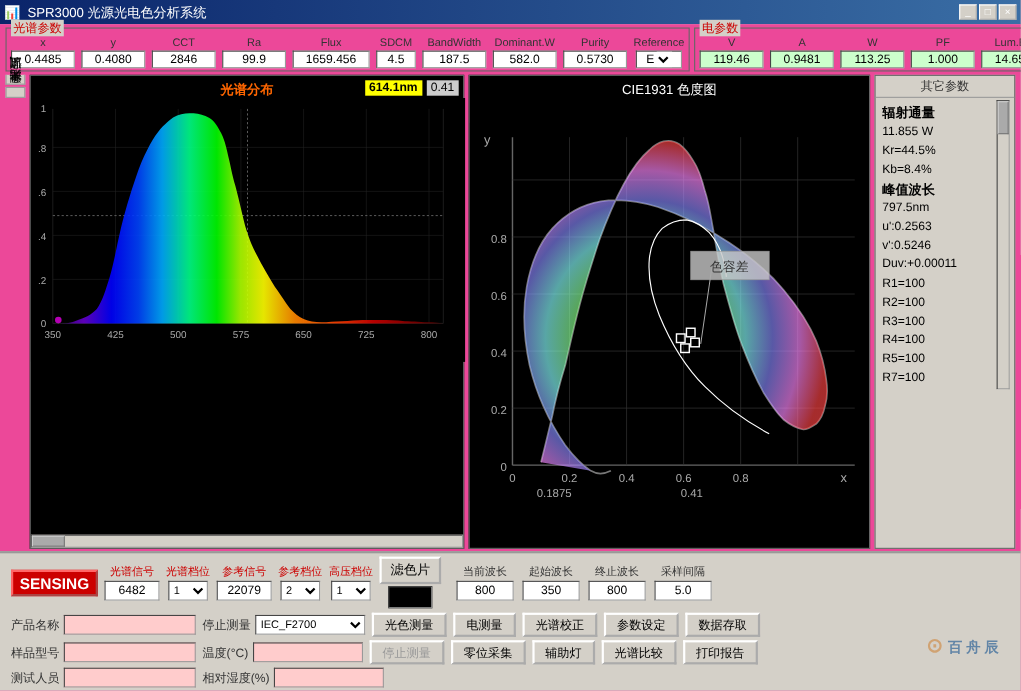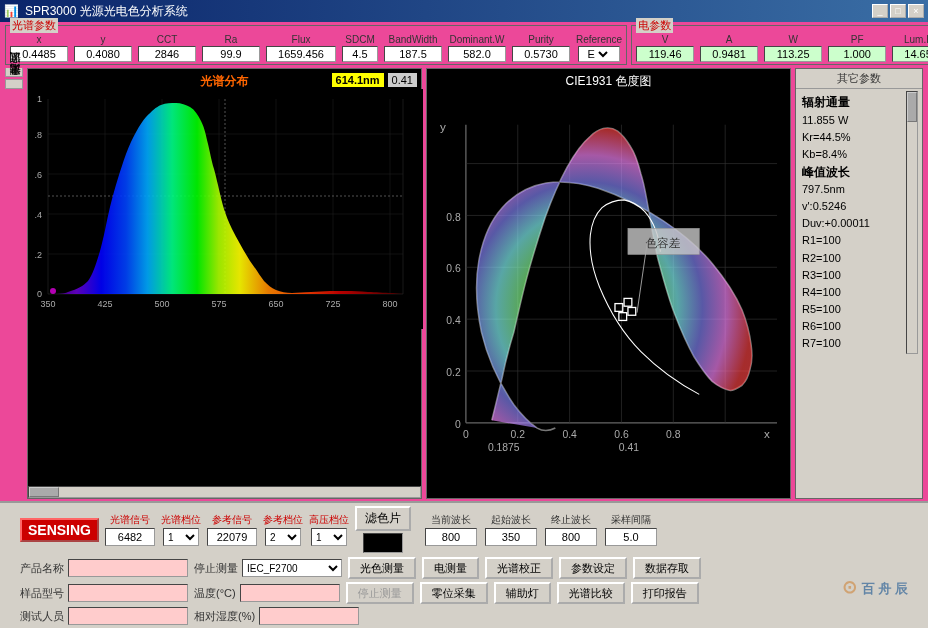--- a/index.html
+++ b/index.html
@@ -41,21 +41,21 @@
     
     .cie-chart { background: black; border: 1px solid #666; flex: 1; position: relative; }
     .cie-title { position: absolute; top: 4px; left: 50%; transform: translateX(-50%); color: white; font-size: 12px; }
 
     
     .right-panel { width: 128px; flex-shrink: 0; border: 1px solid #666; background: #d4d0c8; }
     .right-panel-title { text-align: center; padding: 2px; font-size: 11px; color: #333; border-bottom: 1px solid #999; }
     .right-panel-content { padding: 2px 4px; overflow: hidden; }
 
     
-    .bottom-section { border-top: 2px solid #999; padding: 3px 20px; background: #d4d0c8; }
+    .bottom-section { border-top: 2px solid #999; padding: 3px 10px; background: #d4d0c8; }
     .bottom-row1 { display: flex; align-items: center; gap: 6px; margin-bottom: 4px; }
     .sensing-label { background: #cc0000; color: white; font-weight: bold; font-size: 14px; padding: 2px 6px; border: 2px outset #ff6666; }
     
     .signal-group { display: flex; gap: 6px; align-items: center; }
     .signal-item { display: flex; flex-direction: column; align-items: center; gap: 1px; }
     .signal-label { color: #cc0000; font-size: 10px; font-family: Liberation Mono, monospace; }
     .signal-value { background: white; border: 1px inset #999; width: 50px; height: 18px; text-align: center; font-size: 11px; display: flex; align-items: center; justify-content: center; }
     .signal-select { height: 18px; font-size: 10px; border: 1px inset #999; background: white; width: 36px; }
 
     .filter-btn { background: #d4d0c8; border: 2px outset #fff; padding: 2px 8px; font-size: 12px; cursor: pointer; }
@@ -335,28 +335,28 @@
         <div class="right-panel-title">其它参数</div>
         <div class="right-panel-content">
           <div style="height:100%;overflow:hidden;position:relative;">
             <div id="right-data-container" style="font-size:11px;line-height:1.55;padding:2px;">
                 <div style="font-weight: bold; font-size: 12px;">辐射通量</div>
                 <div>11.855 W</div>
                 <div>Kr=44.5%</div>
                 <div>Kb=8.4%</div>
                 <div style="font-weight: bold; font-size: 12px;">峰值波长</div>
                 <div>797.5nm</div>
+                <div>u':0.2563</div>
                 <div>v':0.5246</div>
                 <div>Duv:+0.00011</div>
                 <div>R1=100</div>
                 <div>R2=100</div>
                 <div>R3=100</div>
                 <div>R4=100</div>
                 <div>R5=100</div>
-                <div>R6=100</div>
                 <div>R7=100</div>
               </div>
 
             <div style="position:absolute;right:0;top:0;bottom:0;width:12px;background:#d4d0c8;border:1px inset #999;">
               <div style="width:100%;height:30px;background:#aaa;border:1px outset #ccc;margin-top:0;"></div>
             </div>
           </div>
         </div>
       </div>
     </div>

